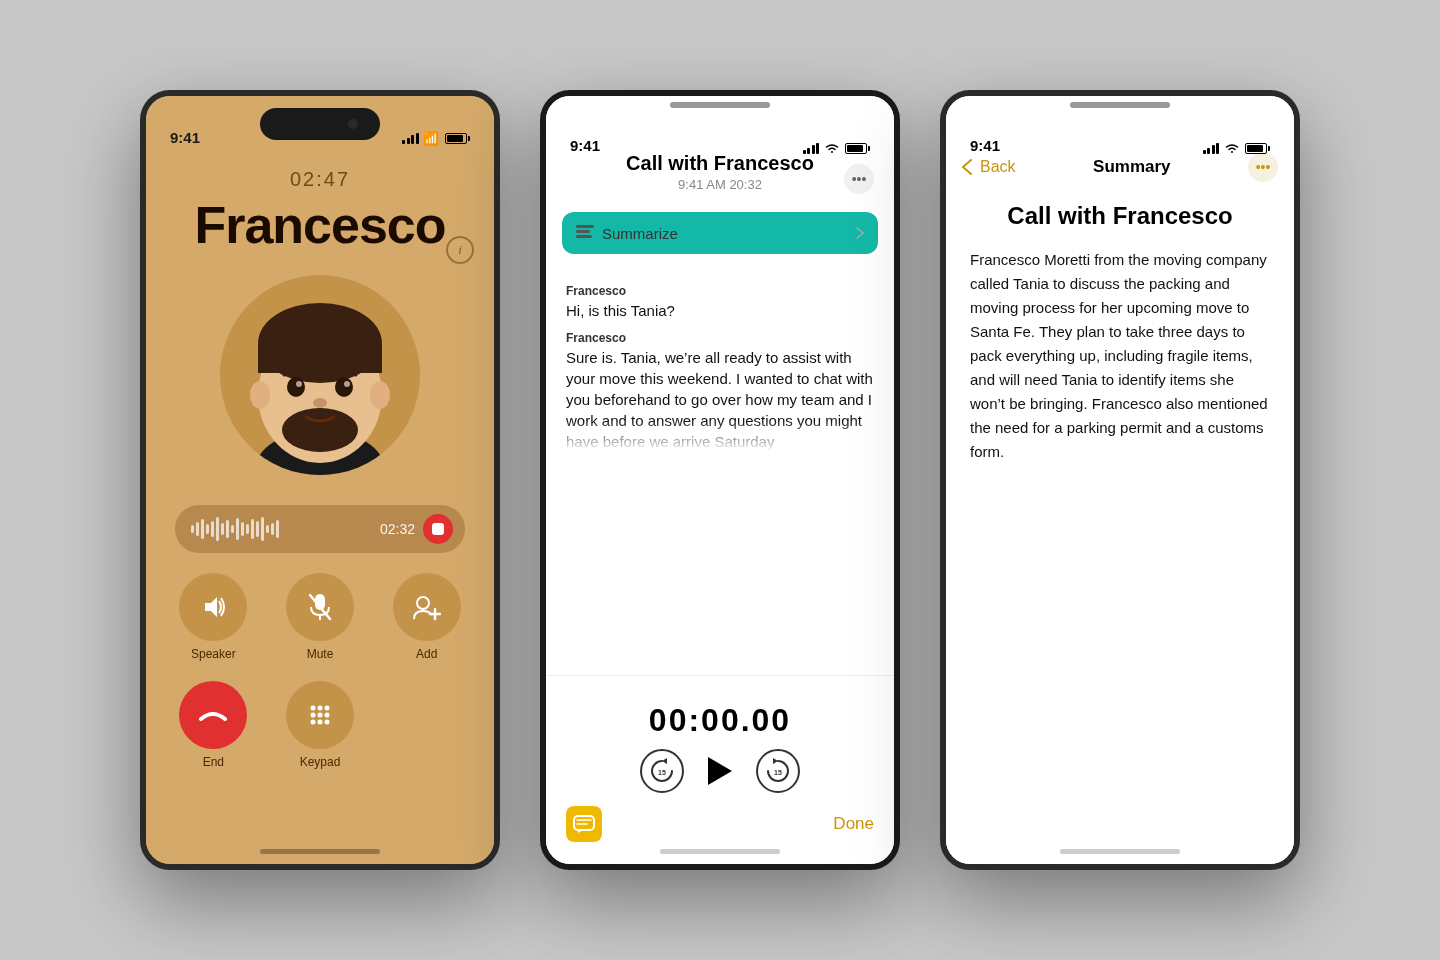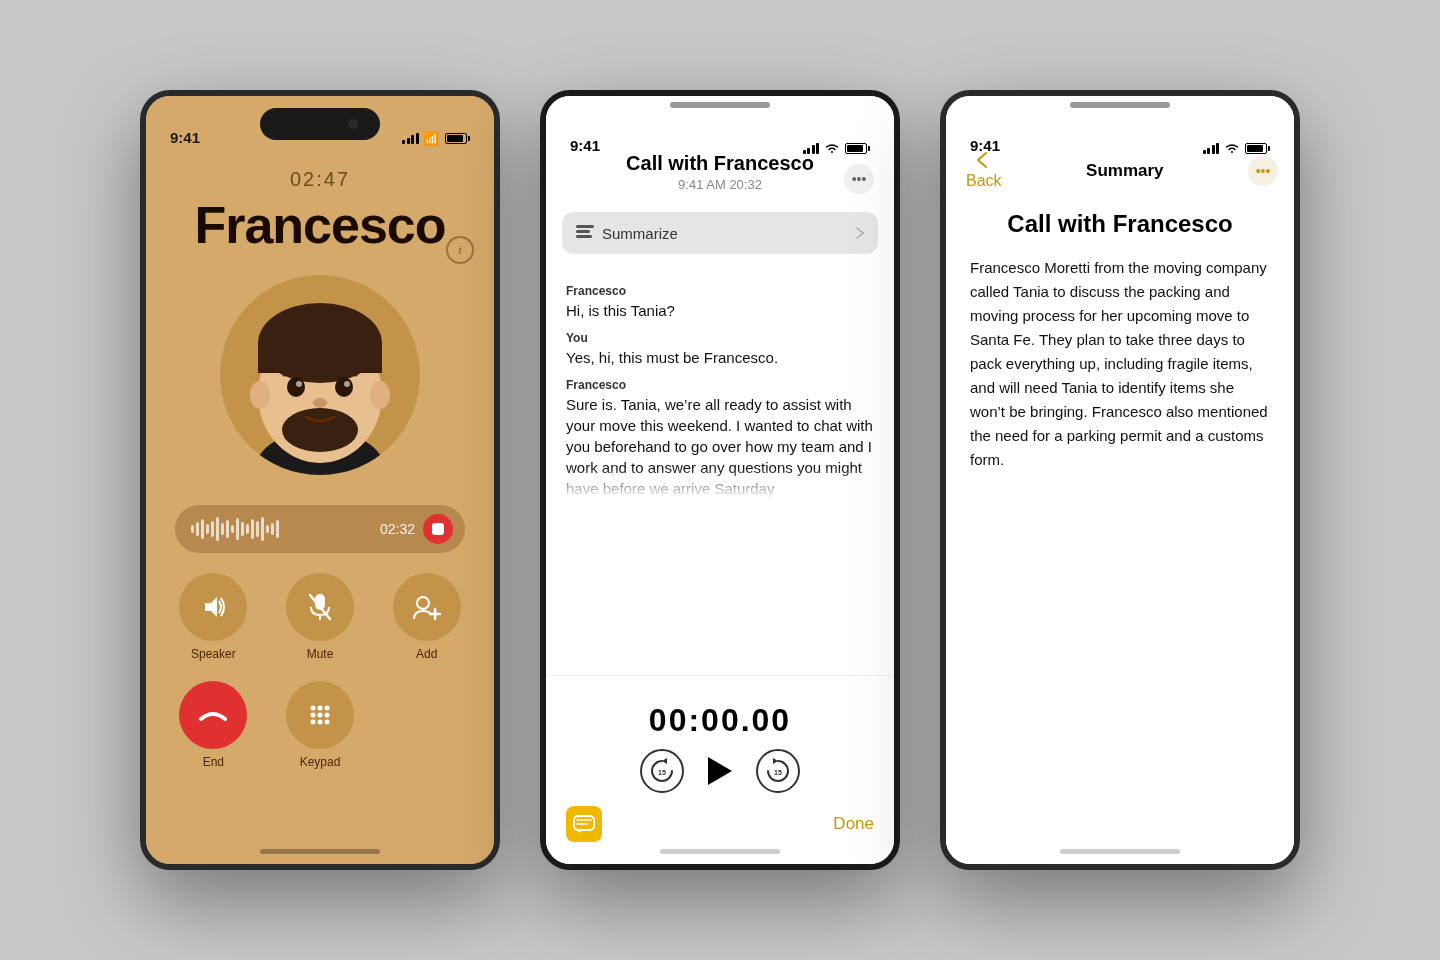--- a/index.html
+++ b/index.html
@@ -282,21 +282,21 @@
       border-radius: 50%;
       display: flex;
       align-items: center;
       justify-content: center;
       font-size: 14px;
       color: #666;
     }
     .summarize-btn {
       margin: 8px 16px;
       height: 42px;
-      background: #e5e5e5;
+      background: #14b8a6;
       border-radius: 12px;
       display: flex;
       align-items: center;
       justify-content: space-between;
       padding: 0 14px;
       font-size: 15px;
       color: #333;
     }
     .summarize-left {
       display: flex;
@@ -398,21 +398,20 @@
       align-items: center;
       justify-content: space-between;
       padding: 56px 16px 10px;
     }
     .back-btn {
       display: flex;
       align-items: center;
       gap: 4px;
       color: #c8960a;
       font-size: 16px;
-      flex-direction: column;
     }
     .phone3-nav-title {
       font-size: 17px;
       font-weight: 600;
       color: #000;
     }
     .more-btn-3 {
       width: 30px;
       height: 30px;
       background: #f5f0e0;
@@ -693,24 +692,20 @@
         <path d="M1 1 L7 6 L1 11" stroke="#aaa" stroke-width="1.5" fill="none" stroke-linecap="round"></path>
       </svg>
     </div>
 
     <div class="transcript-area">
       <div>
         <div class="transcript-speaker">Francesco</div>
         <div class="transcript-text">Hi, is this Tania?</div>
       </div>
       <div>
-        <div class="transcript-speaker">You</div>
-        <div class="transcript-text">Yes, hi, this must be Francesco.</div>
-      </div>
-      <div>
         <div class="transcript-speaker">Francesco</div>
         <div class="transcript-text transcript-text-fade">Sure is. Tania, we’re all ready to assist with your move this weekend. I wanted to chat with you beforehand to go over how my team and I work and to answer any questions you might have before we arrive Saturday</div>
       </div>
     </div>
 
     <div class="playback-area">
       <div class="playback-time">00:00.00</div>
       <div class="playback-controls">
 
         <div class="playback-btn-skip">

